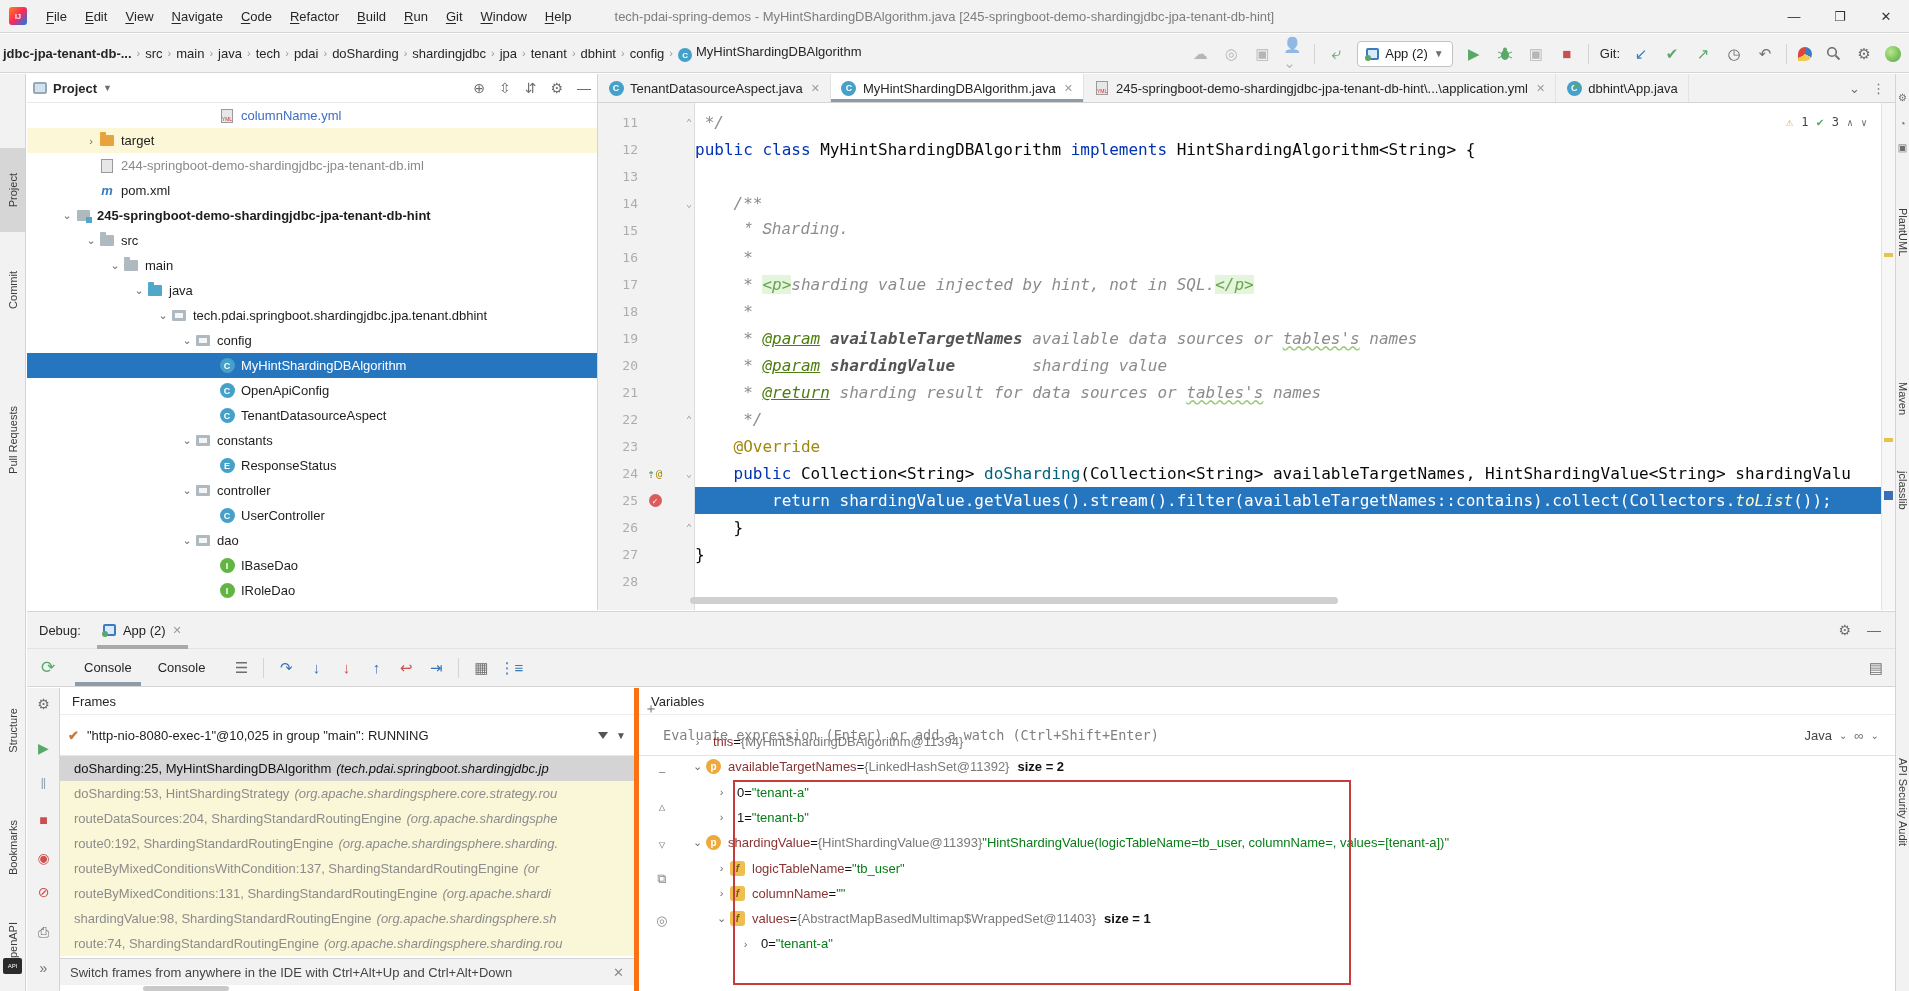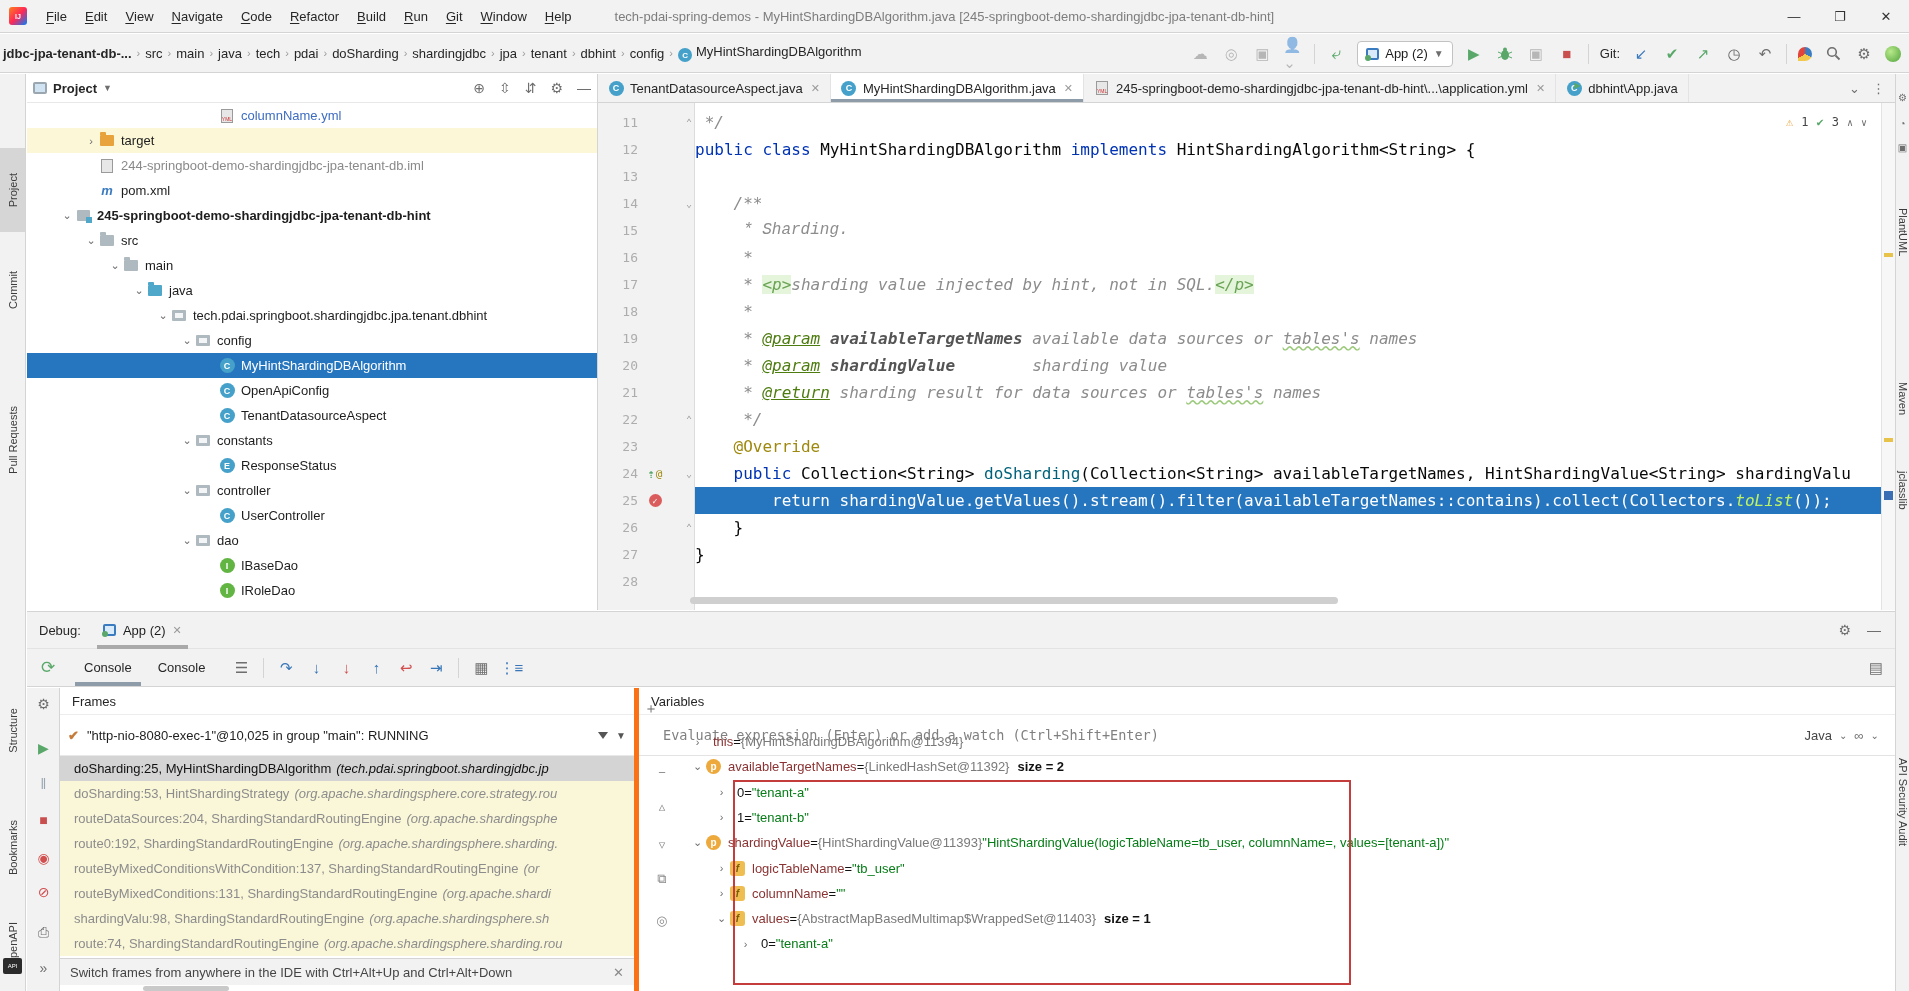--- a/index.html
+++ b/index.html
@@ -105,21 +105,21 @@
   .bp { width:13px; height:13px; border-radius:50%; background:#DB5C5C; color:#fff; font-size:9px; display:flex; align-items:center; justify-content:center; }
   .code-line { position:absolute; left:97px; right:14px; height:27px; line-height:27px; white-space:pre; overflow:hidden; }
   .code-line.exec { background:#2675BF; right:14px; }
   .sg-k { color:#0033B3; } .sg-p { color:#080808; }
   .sg-d { color:#8C8C8C; font-style:italic; }
   .sg-dt { color:#4d7c0f; font-style:italic; text-decoration:underline; }
   .sg-dp { color:#545454; font-style:italic; font-weight:bold; }
   .sg-dg { color:#6AA455; font-style:italic; background:#E4F5DC; }
   .sg-wavy { text-decoration:underline wavy #9CC97C; text-decoration-skip-ink:none; }
   .sg-an { color:#9E880D; } .sg-m { color:#00627A; }
-  .sg-w { color:#fff; } .sg-wi { color:#bef264; font-style:italic; }
+  .sg-w { color:#fff; } .sg-wi { color:#fef9c3; font-style:italic; }
   .insp { position:absolute; right:22px; top:10px; display:flex; align-items:center; gap:8px; font-size:12px; color:#454545; background:rgba(255,255,255,.85); border-radius:8px; padding:2px 6px; }
   .warn-tri { color:#E8A33D; } .ok-chk { color:#59A869; font-weight:bold; }
   .insp-chev { color:#6e6e6e; font-size:10px; }
   .vscroll { position:absolute; right:0; top:0; width:14px; height:100%; background:#F7F7F7; border-left:1px solid #E3E3E3; }
   .mark { position:absolute; left:2px; width:9px; height:4px; }
   .hthumb { position:absolute; left:92px; width:648px; height:7px; top:494px; background:#CFCFCF; border-radius:4px; }
 
   
   .debug { position:absolute; left:27px; top:611px; width:1868px; height:380px; background:#fff; border-top:1px solid #D4D4D4; }
   .dbg-header { height:37px; background:#F2F2F2; display:flex; align-items:center; padding-left:12px; border-bottom:1px solid #E3E3E3; }
@@ -692,21 +692,21 @@
             </div>
             <div class="frame-row">
               <span>routeByMixedConditionsWithCondition:137, ShardingStandardRoutingEngine</span>
               <span class="fi">(or</span>
             </div>
             <div class="frame-row">
               <span>routeByMixedConditions:131, ShardingStandardRoutingEngine</span>
               <span class="fi">(org.apache.shardi</span>
             </div>
             <div class="frame-row">
-              <span>shardingValu:98, ShardingStandardRoutingEngine</span>
+              <span>shardingValue:98, ShardingStandardRoutingEngine</span>
               <span class="fi">(org.apache.shardingsphere.sh</span>
             </div>
             <div class="frame-row">
               <span>route:74, ShardingStandardRoutingEngine</span>
               <span class="fi">(org.apache.shardingsphere.sharding.rou</span>
             </div>
           </div>
         <div class="frames-hint">
           <span>Switch frames from anywhere in the IDE with Ctrl+Alt+Up and Ctrl+Alt+Down</span>
           <span class="x">✕</span>

